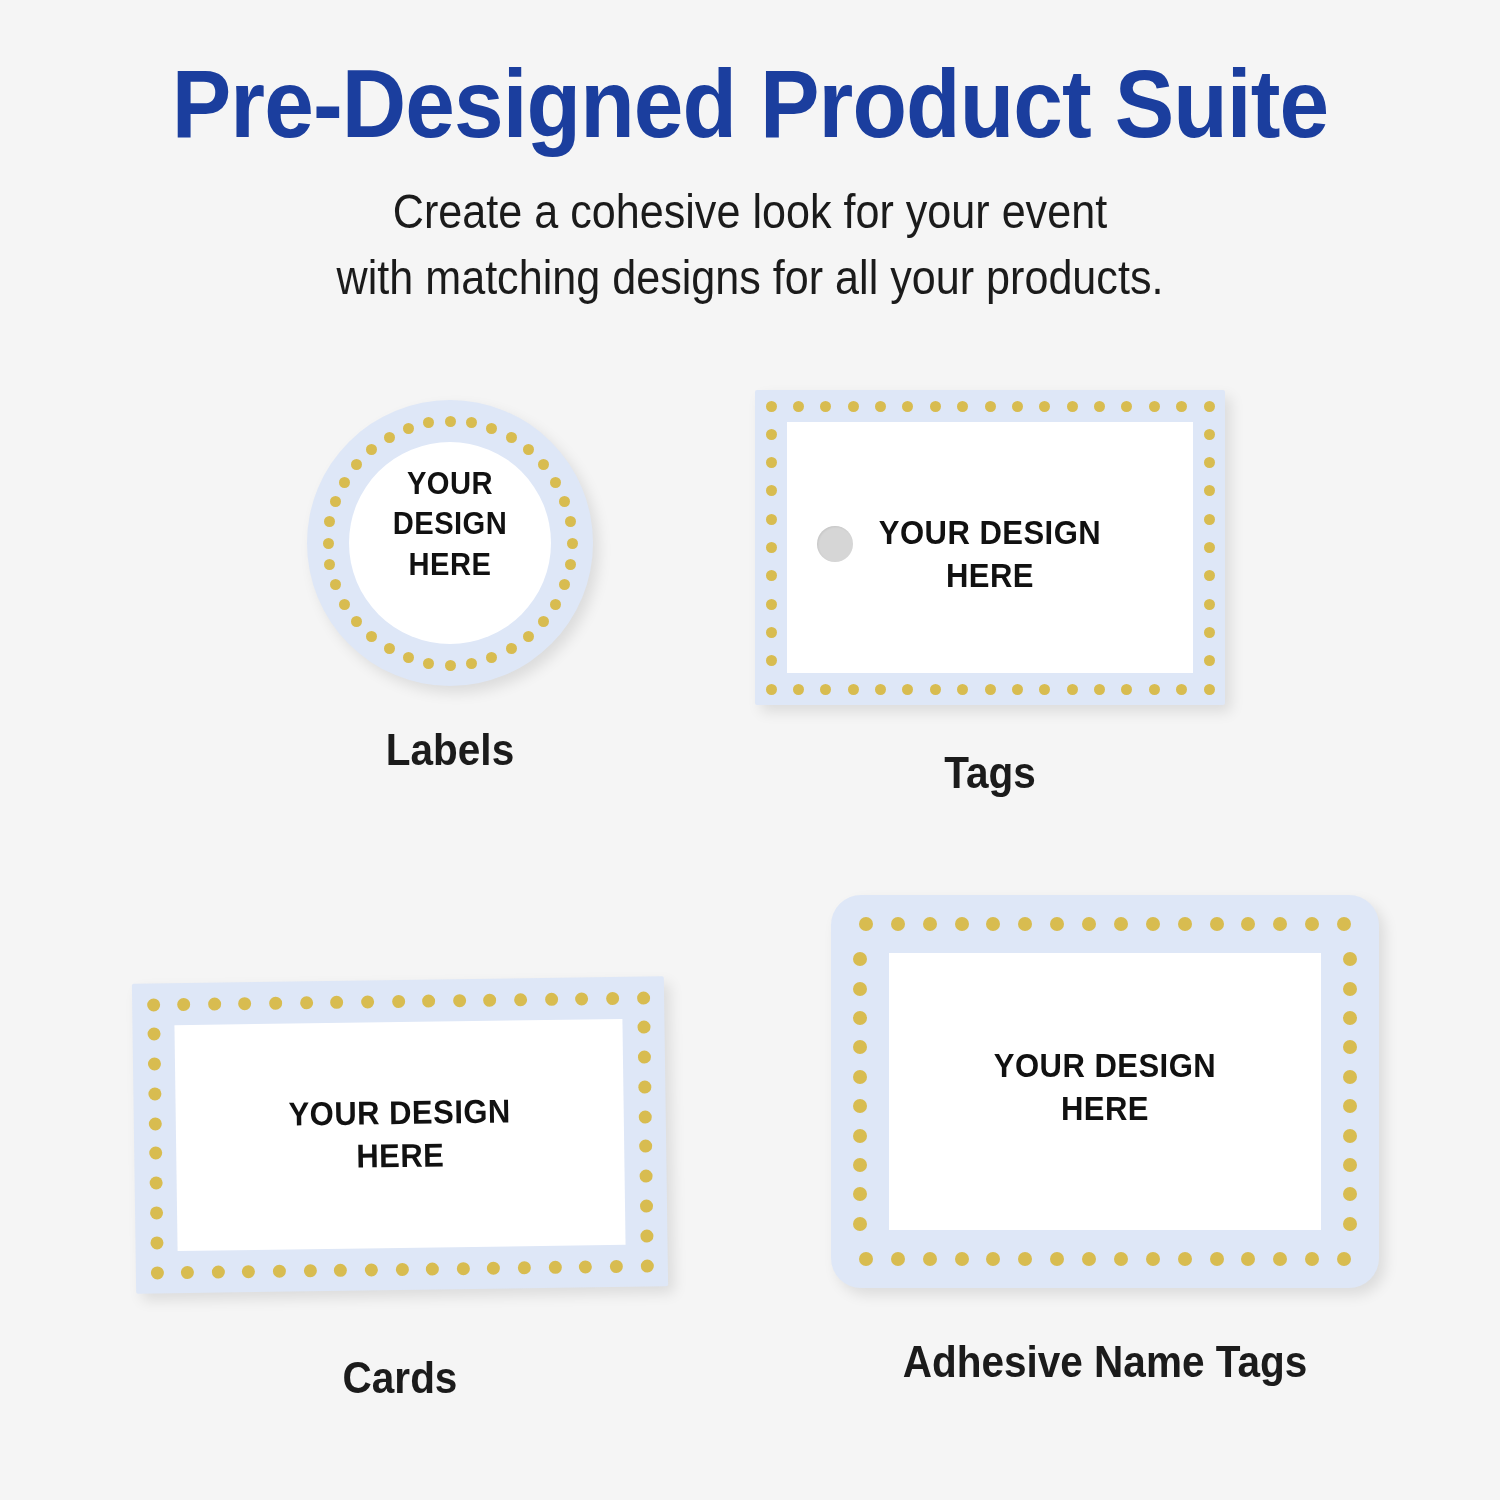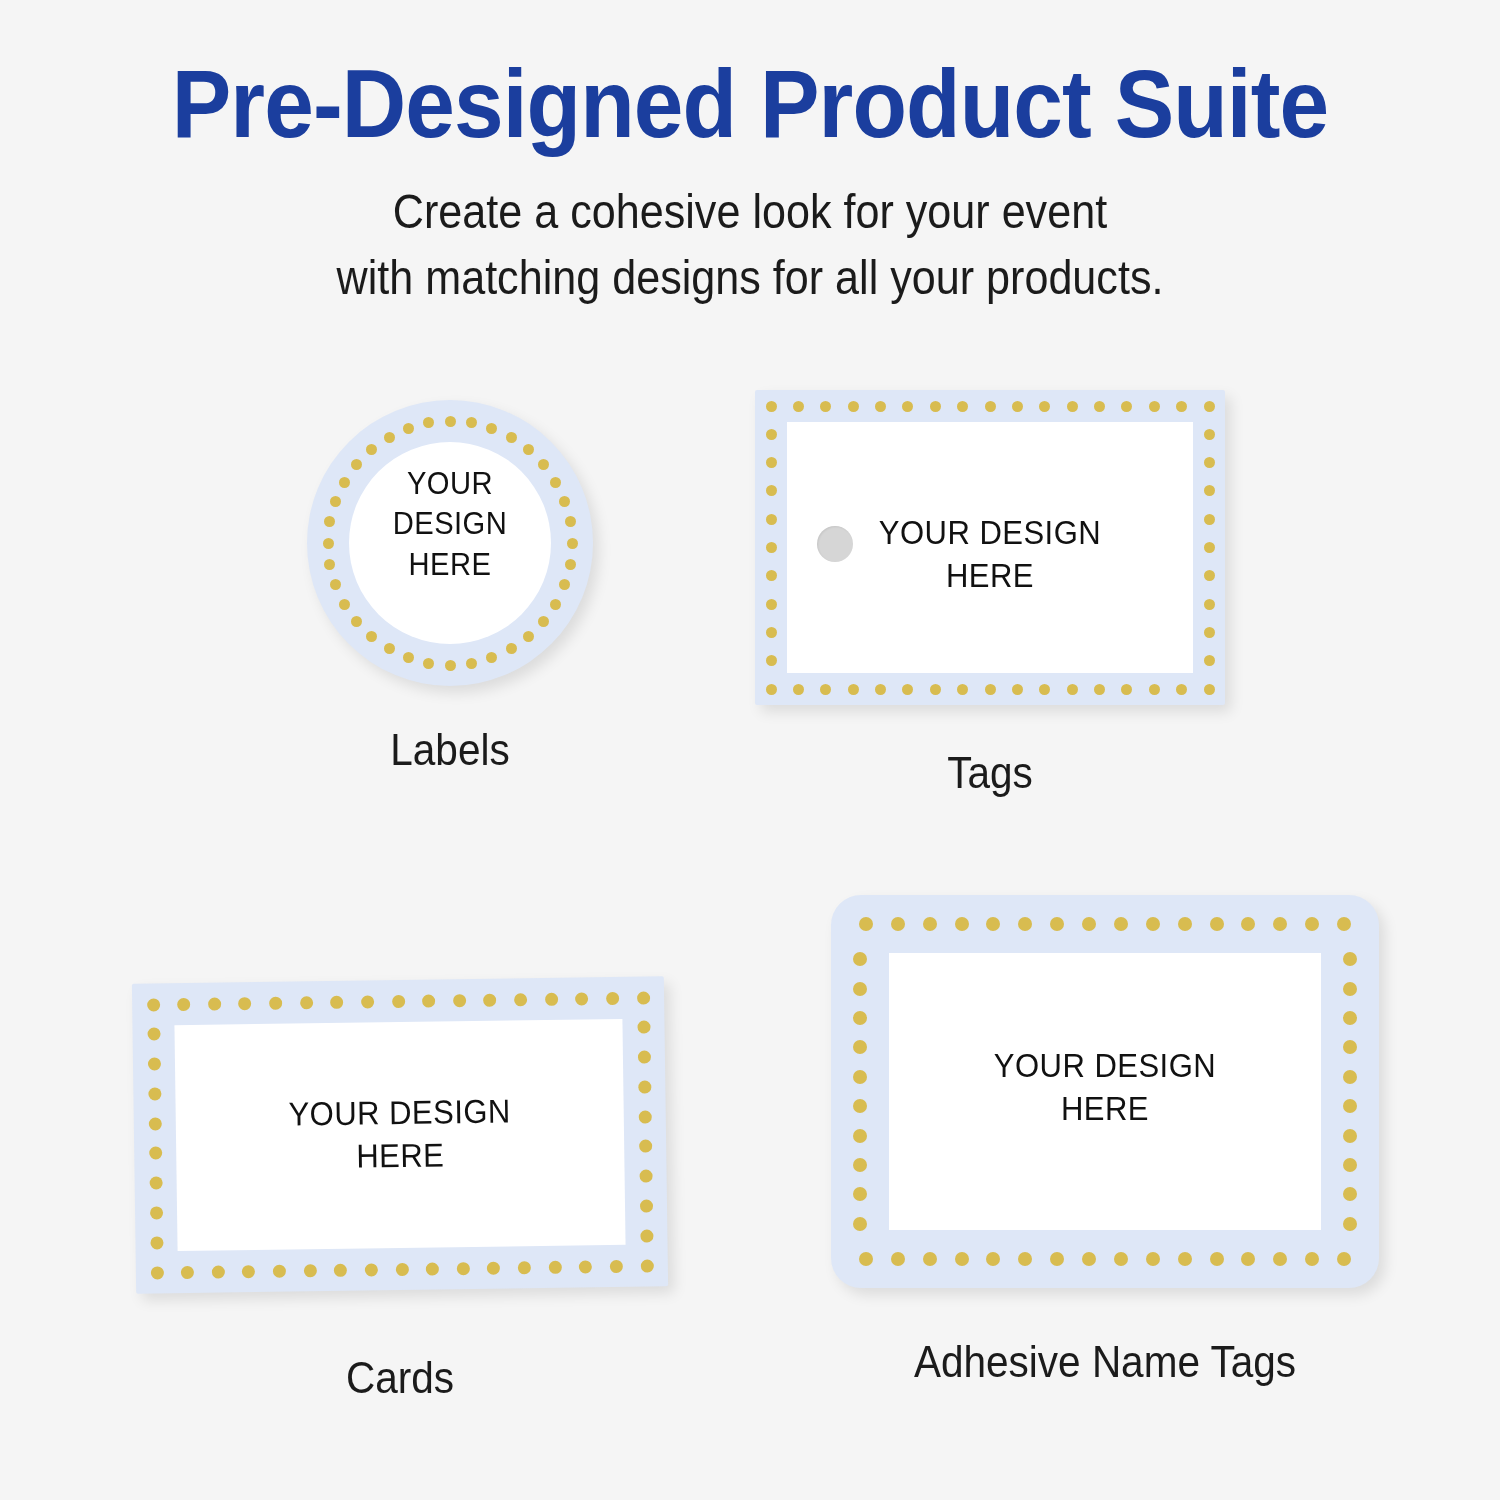--- a/index.html
+++ b/index.html
@@ -53,20 +53,21 @@
   #products {
     position: absolute;
     top: 380px;
     left: 0;
     width: 1500px;
     height: 1060px;
   }
   .product-cell {
     position: absolute;
     text-align: center;
+    font-weight: bold;
   }
   .caption {
     font-family: "Liberation Sans Narrow", "Liberation Sans", sans-serif;
     font-size: 45px;
     color: #1b1b1b;
     transform: scaleX(0.9);
     white-space: nowrap;
   }
 
   

